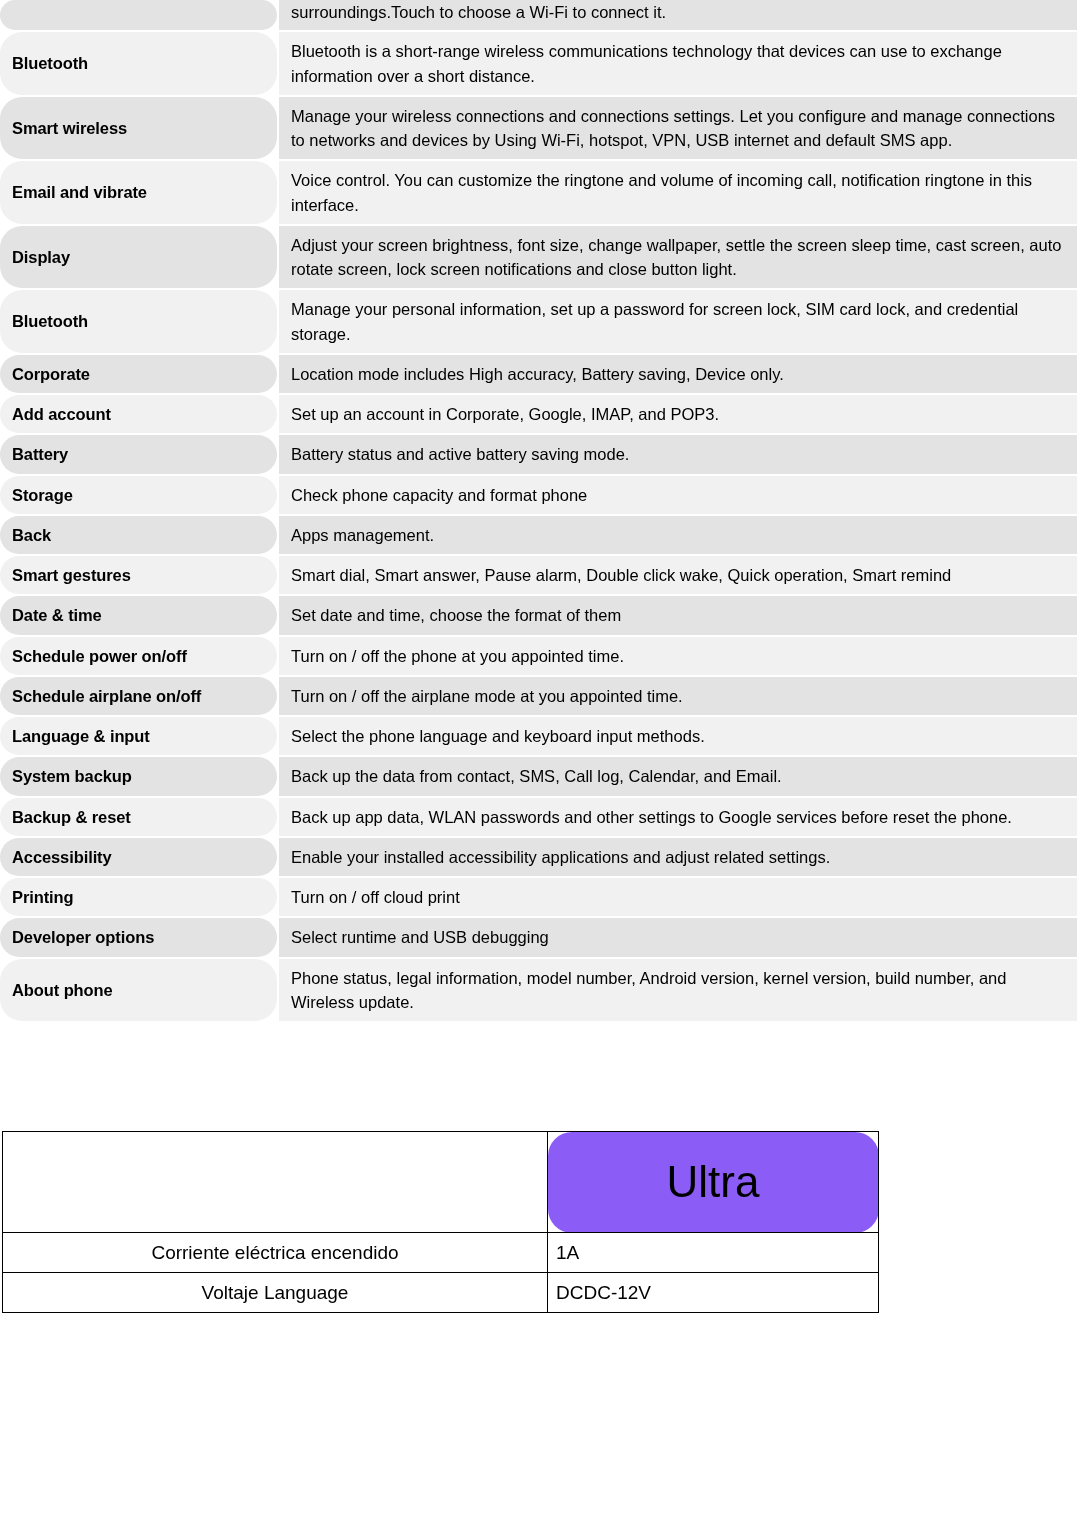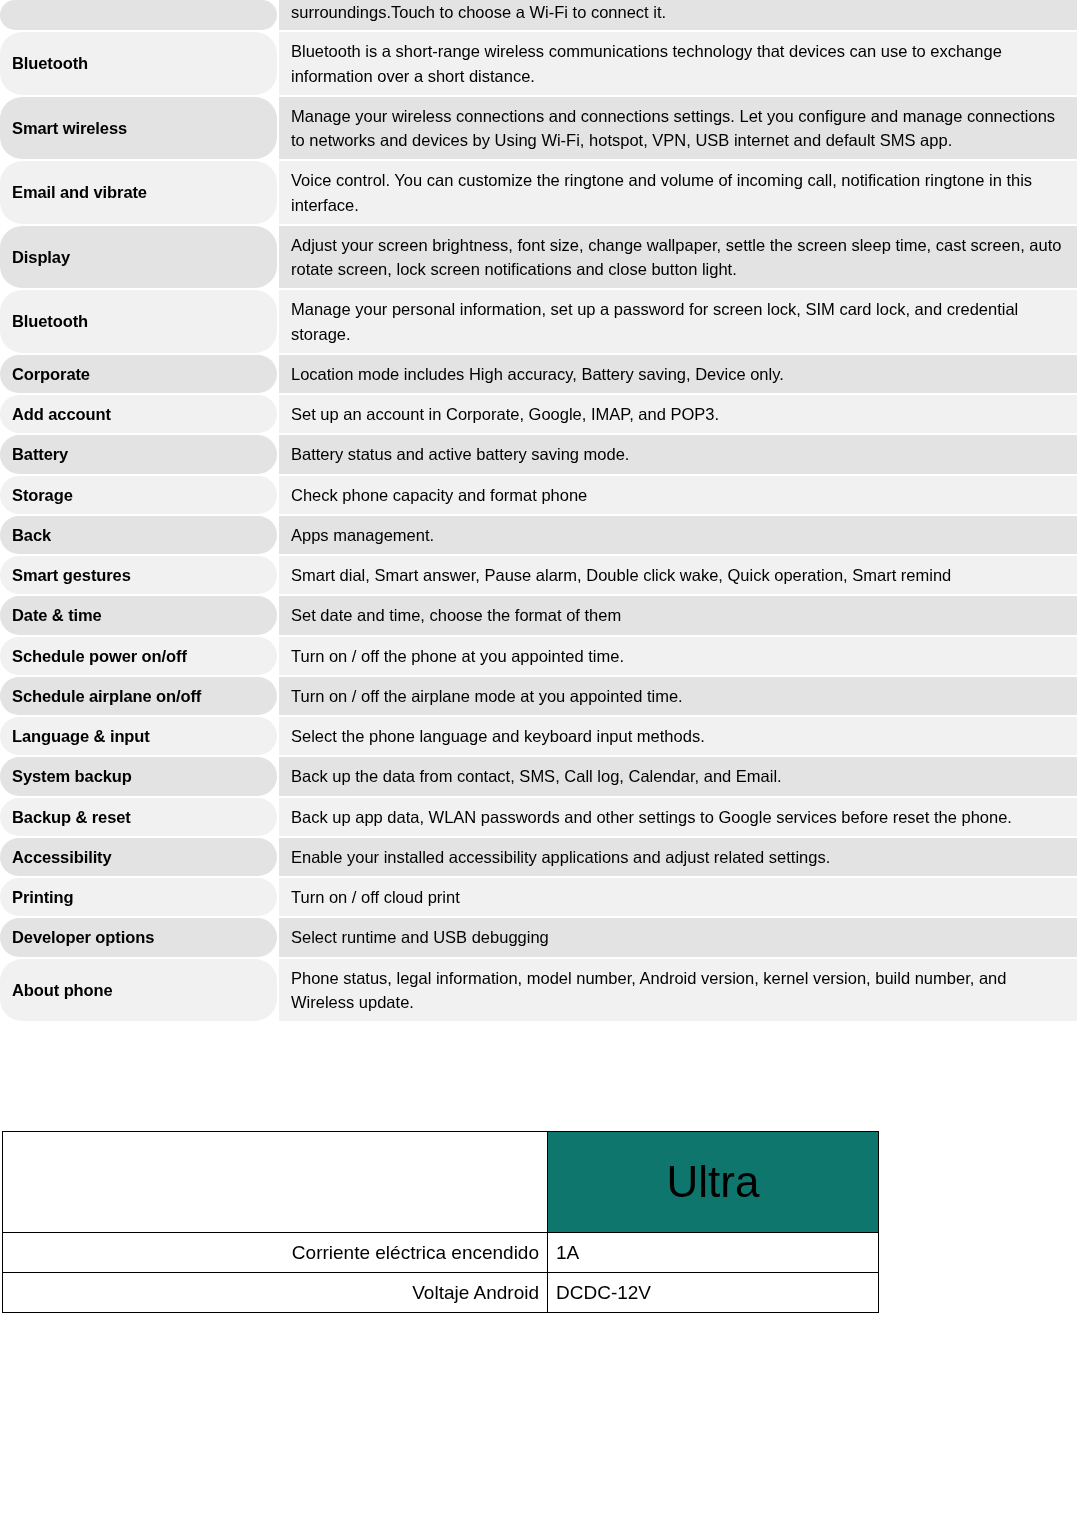--- a/index.html
+++ b/index.html
@@ -71,21 +71,21 @@
   .spec-table col.s-label { width: 545px; }
   .spec-table col.s-value { width: 331px; }
   .spec-table td {
     border: 1.6px solid #000000;
     font-size: 19px;
     padding: 4px 8px;
     line-height: 1.25;
     height: 31px;
     vertical-align: middle;
   }
-  .spec-table td.spec-label { text-align: right; }
+  .spec-table td.spec-label { text-align: center; }
   .spec-table td.spec-value { text-align: left; }
 
   .spec-table tr.header-row td { height: 92px; }
   .spec-table td.header-blank { background: #ffffff; }
   .spec-table td.header-brand {
     background: #ffff00;
     text-align: center;
     font-size: 44px;
     line-height: 1;
     font-weight: normal;
@@ -196,25 +196,25 @@
 
 <div class="spec-wrap">
   <table class="spec-table">
     <colgroup>
       <col class="s-label">
       <col class="s-value">
     </colgroup>
     <tbody id="spec-body">
         <tr class="header-row">
           <td class="header-blank"></td>
-          <td class="header-brand" style="background: #0f766e;">Ultra</td>
+          <td class="header-brand" style="background: #8b5cf6; border-radius: 24px;">Ultra</td>
         </tr>
         <tr>
           <td class="spec-label">Corriente eléctrica encendido</td>
           <td class="spec-value">1A</td>
         </tr>
         <tr>
-          <td class="spec-label">Voltaje Android</td>
+          <td class="spec-label">Voltaje Language</td>
           <td class="spec-value">DCDC-12V</td>
         </tr>
       </tbody>
   </table>
 </div>
 
 </body></html>

